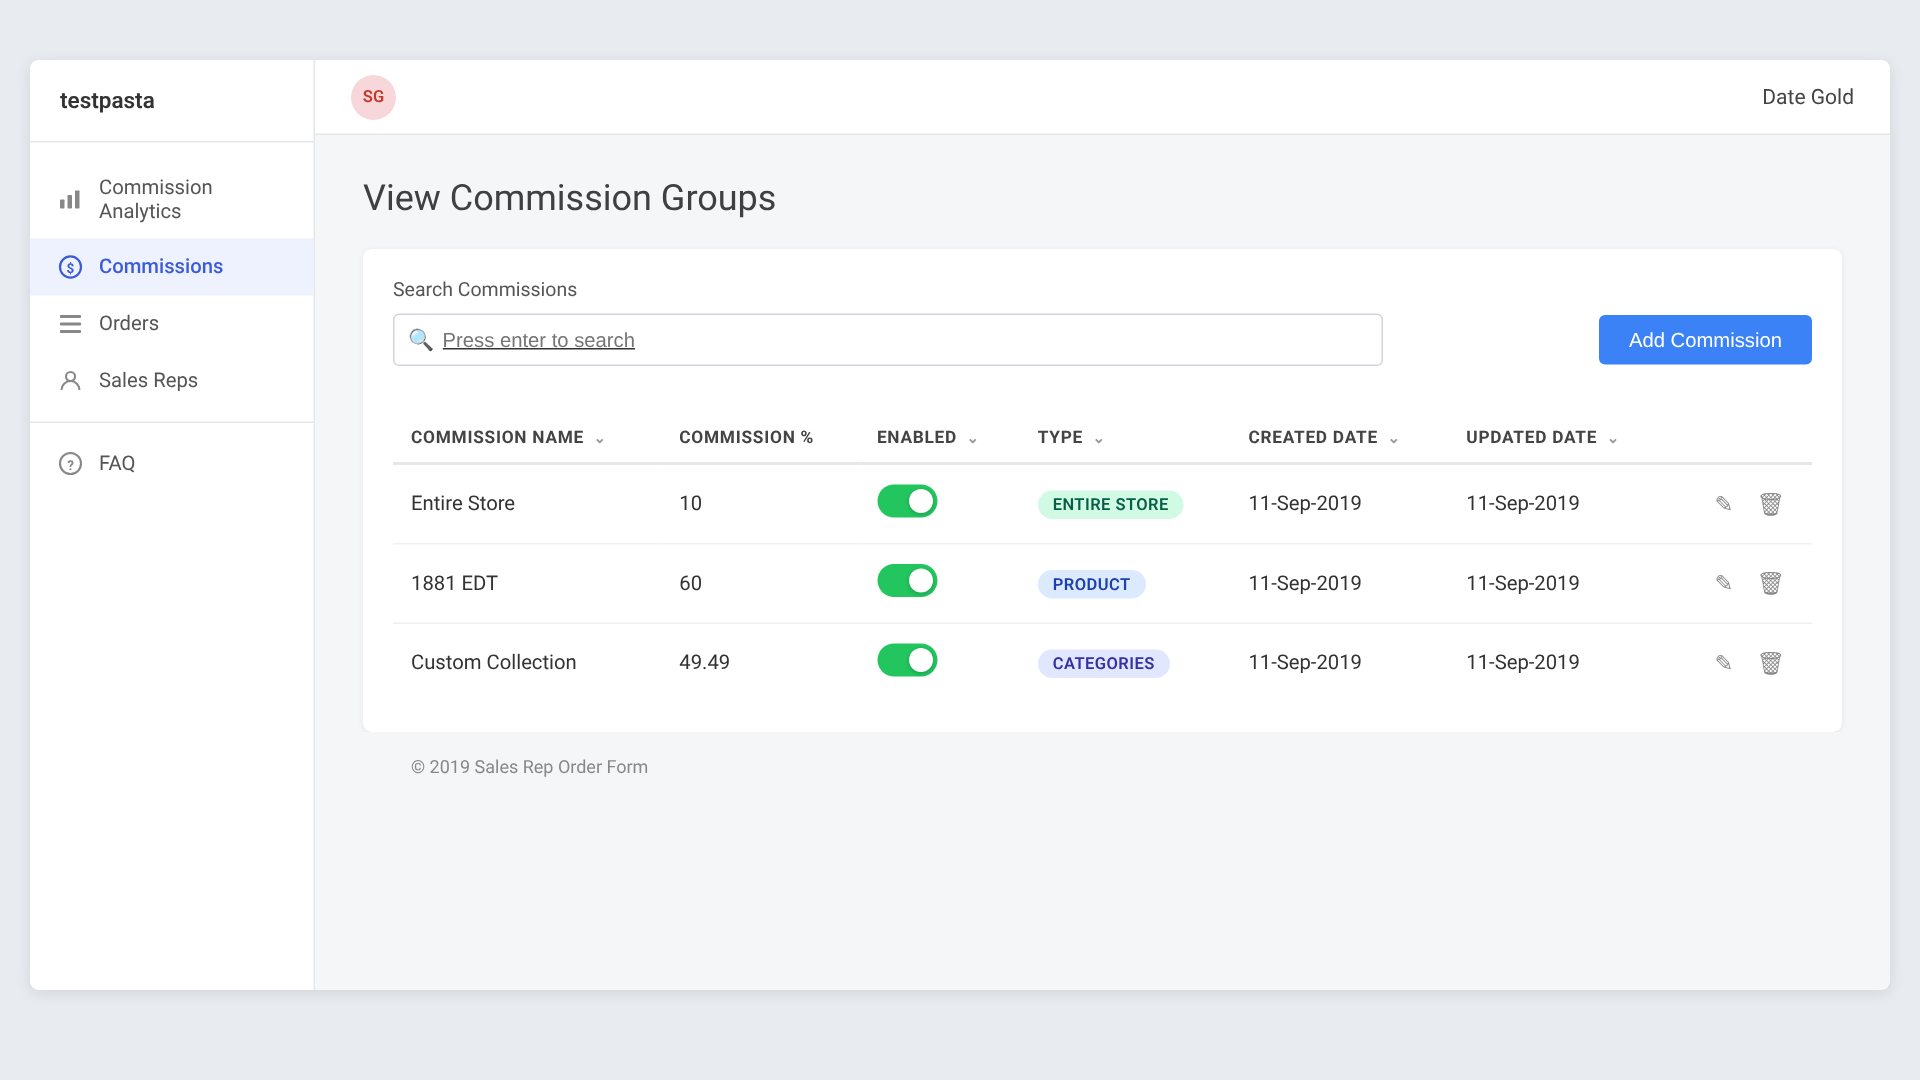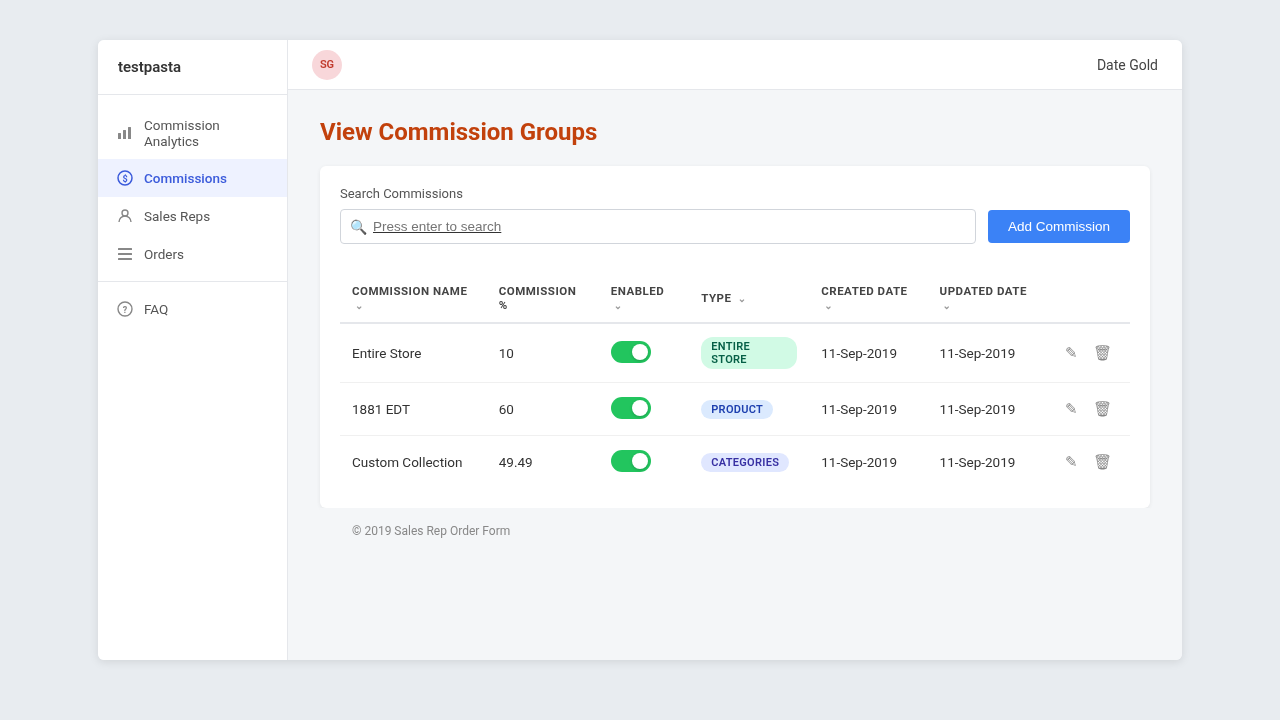--- a/index.html
+++ b/index.html
@@ -14,21 +14,21 @@
     .app-wrapper {
       width: 1280px;
       height: 720px;
       background: #e8ecf0;
       display: flex;
       align-items: flex-start;
       justify-content: center;
       padding: 40px 20px;
     }
     .app-container {
-      width: 1084px;
+      width: 1240px;
       height: 620px;
       background: #f4f6f8;
       border-radius: 6px;
       display: flex;
       overflow: hidden;
       box-shadow: 0 2px 10px rgba(0,0,0,0.1);
     }
     
     .sidebar {
       width: 190px;
@@ -114,22 +114,22 @@
       color: #444;
     }
     .page-body {
       flex: 1;
       padding: 28px 32px;
       overflow-y: auto;
       background: #f4f6f8;
     }
     .page-title {
       font-size: 24px;
-      font-weight: 700;
-      color: #c2410c;
+      font-weight: 400;
+      color: #404040;
       margin-bottom: 20px;
     }
     .card {
       background: #fff;
       border-radius: 6px;
       padding: 20px;
       box-shadow: 0 1px 4px rgba(0,0,0,0.07);
     }
     .search-section {
       margin-bottom: 30px;
@@ -290,38 +290,38 @@
         </div>
         <div class="sidebar-item active" id="nav-commissions">
           <span class="icon">
             <svg width="16" height="16" viewBox="0 0 16 16" fill="none">
               <circle cx="8" cy="8" r="7" stroke="#3b5bdb" stroke-width="1.5" fill="none"></circle>
               <text x="8" y="12" text-anchor="middle" font-size="9" fill="#3b5bdb" font-weight="bold">$</text>
             </svg>
           </span>
           <span>Commissions</span>
         </div>
-        <div class="sidebar-item" id="nav-sales-reps">
-          <span class="icon">
-            <svg width="16" height="16" viewBox="0 0 16 16" fill="none">
-              <circle cx="8" cy="5" r="3" stroke="#888" stroke-width="1.4" fill="none"></circle>
-              <path d="M2 14c0-3.3 2.7-6 6-6s6 2.7 6 6" stroke="#888" stroke-width="1.4" fill="none"></path>
-            </svg>
-          </span>
-          <span>Sales Reps</span>
-        </div>
         <div class="sidebar-item" id="nav-orders">
           <span class="icon">
             <svg width="16" height="16" viewBox="0 0 16 16" fill="none">
               <rect x="1" y="2" width="14" height="2" rx="0.5" fill="#888"></rect>
               <rect x="1" y="7" width="14" height="2" rx="0.5" fill="#888"></rect>
               <rect x="1" y="12" width="14" height="2" rx="0.5" fill="#888"></rect>
             </svg>
           </span>
           <span>Orders</span>
+        </div>
+        <div class="sidebar-item" id="nav-sales-reps">
+          <span class="icon">
+            <svg width="16" height="16" viewBox="0 0 16 16" fill="none">
+              <circle cx="8" cy="5" r="3" stroke="#888" stroke-width="1.4" fill="none"></circle>
+              <path d="M2 14c0-3.3 2.7-6 6-6s6 2.7 6 6" stroke="#888" stroke-width="1.4" fill="none"></path>
+            </svg>
+          </span>
+          <span>Sales Reps</span>
         </div>
         <div class="sidebar-divider"></div>
         <div class="sidebar-item sidebar-faq" style="padding: 10px 18px;">
           <span class="icon">
             <svg width="16" height="16" viewBox="0 0 16 16" fill="none">
               <circle cx="8" cy="8" r="7" stroke="#888" stroke-width="1.4" fill="none"></circle>
               <text x="8" y="12" text-anchor="middle" font-size="9" fill="#888" font-weight="bold">?</text>
             </svg>
           </span>
           <span>FAQ</span>

